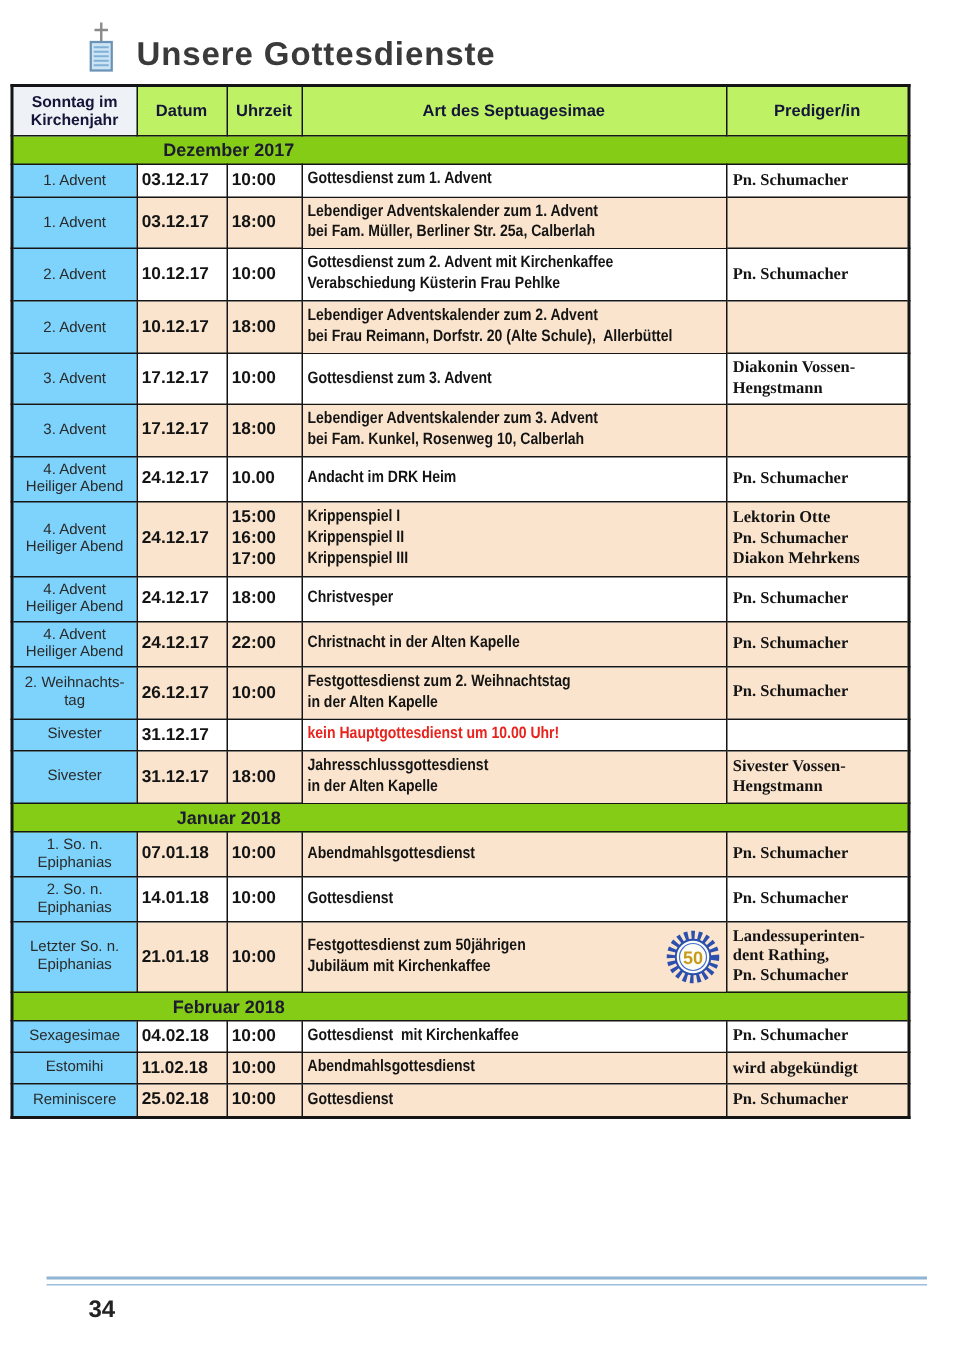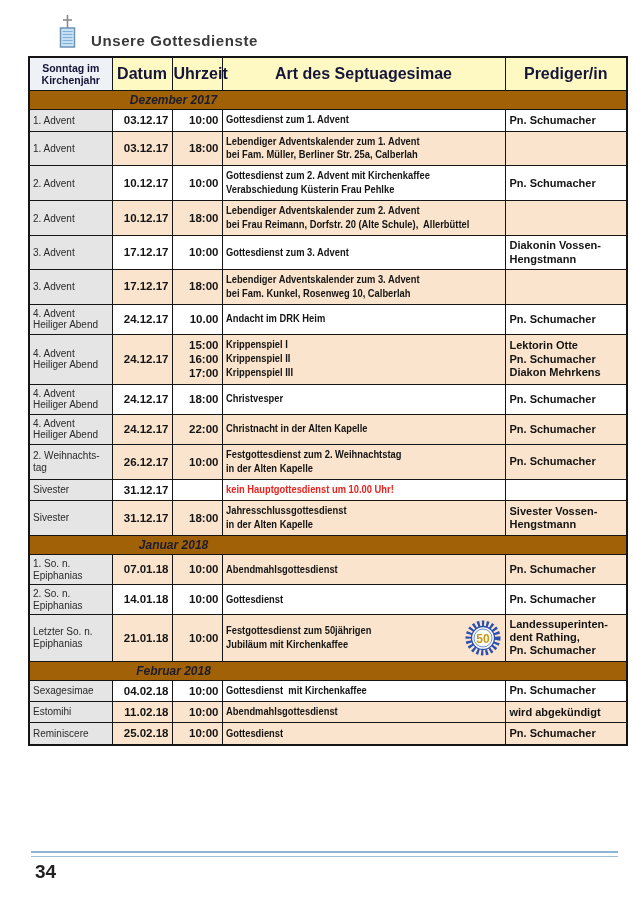--- a/index.html
+++ b/index.html
@@ -6,67 +6,67 @@
   body{
     width:635px;height:900px;background:#ffffff;
     font-family:"Liberation Sans",sans-serif;
     overflow:hidden;position:relative;
   }
   .page{position:relative;width:635px;height:900px;}
 
   
   .hdr{display:flex;align-items:flex-end;padding:13px 0 5px 54px;height:38px;box-sizing:content-box;}
   .church{width:27px;height:37px;flex:0 0 auto;}
-  .title{margin:0 0 2px 10px;font-size:15px;font-weight:bold;color:#3a3a3a;letter-spacing:.6px;}
+  .title{margin:0 0 2px 10px;font-size:22px;font-weight:bold;color:#3a3a3a;letter-spacing:.6px;}
 
   
   table.tbl{
     border-collapse:collapse;table-layout:fixed;
-    margin-left:28px;width:598px;
+    margin-left:7px;width:598px;
     border:2.5px solid #151515;
   }
   .tbl th,.tbl td{border:1.5px solid #151515;vertical-align:middle;}
   thead th{
-    background:#fef9c3;color:#15153a;
-    font-size:16px;font-weight:bold;line-height:1.15;
+    background:#bef264;color:#15153a;
+    font-size:11px;font-weight:bold;line-height:1.15;
     padding:4px 1px;text-align:center;
   }
   thead th.th-sunday{background:#eef1f6;font-size:10.5px;white-space:pre-line;}
   thead th{border-bottom:2.5px solid #151515;}
 
-  tr.month-row td{background:#a16207;padding:2px 12px;font-style:italic;}
+  tr.month-row td{background:#84cc16;padding:2px 12px;}
   .mlabel{width:46%;text-align:center;font-weight:bold;font-size:12px;color:#1c1c2e;}
 
   tr.r td{background:#ffffff;padding:3px 3px;}
   tr.r.shaded td{background:#fae4cd;}
-  tr.r td.c-sunday{background:#e5e5e5;text-align:left;}
+  tr.r td.c-sunday{background:#7dd3fc;text-align:center;}
   .sun{font-size:10px;color:#2a2a2a;line-height:1.15;white-space:pre-line;}
-  td.c-date,td.c-time{text-align:right;}
+  td.c-date,td.c-time{text-align:left;}
   .num{font-size:11.5px;font-weight:bold;color:#141414;line-height:1.25;white-space:pre-line;}
   td.c-service{position:relative;overflow:hidden;}
   .svc{
     font-size:11px;font-weight:bold;color:#141414;line-height:1.27;
     white-space:pre;transform:scaleX(.85);transform-origin:0 50%;
   }
   .svc.red{color:#e8221c;}
   .pre{
     font-size:11px;font-weight:bold;color:#141414;line-height:1.2;
-    white-space:pre-line;padding-left:1px;
+    white-space:pre-line;padding-left:1px;font-family:Liberation Serif, serif;
   }
   .badge{
     position:absolute;right:3px;top:50%;transform:translateY(-50%);
     width:38px;height:38px;display:block;
   }
 
   
   .footer-line{
     position:absolute;left:31px;right:17px;bottom:43px;height:3px;
     border-top:2.5px solid #8fb4d4;border-bottom:1.5px solid #9dbed9;
   }
-  .pagenum{position:absolute;left:35px;bottom:17px;font-size:19px;font-weight:bold;color:#222;}
+  .pagenum{position:absolute;left:59px;bottom:17px;font-size:16px;font-weight:bold;color:#222;}
 </style>
 </head>
 <body>
 
 <div class="page">
 
   <div class="hdr">
     <span class="church">
       <svg width="27" height="37" viewBox="0 0 27 37">
         <line x1="13.5" y1="1" x2="13.5" y2="14" stroke="#8a8a8a" stroke-width="1.6"></line>

